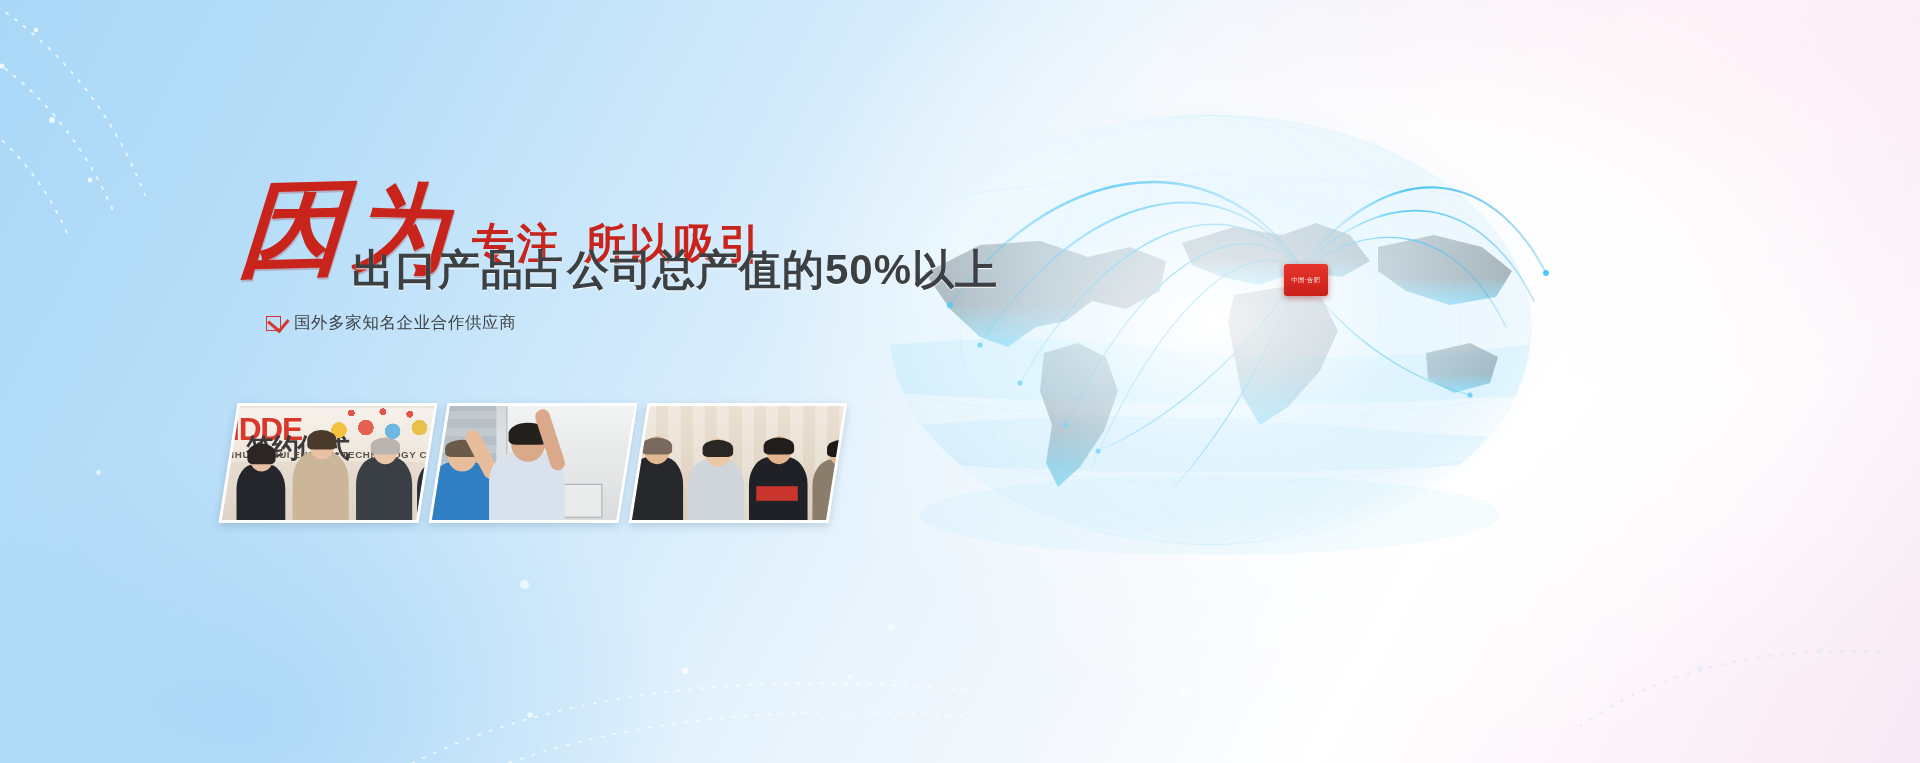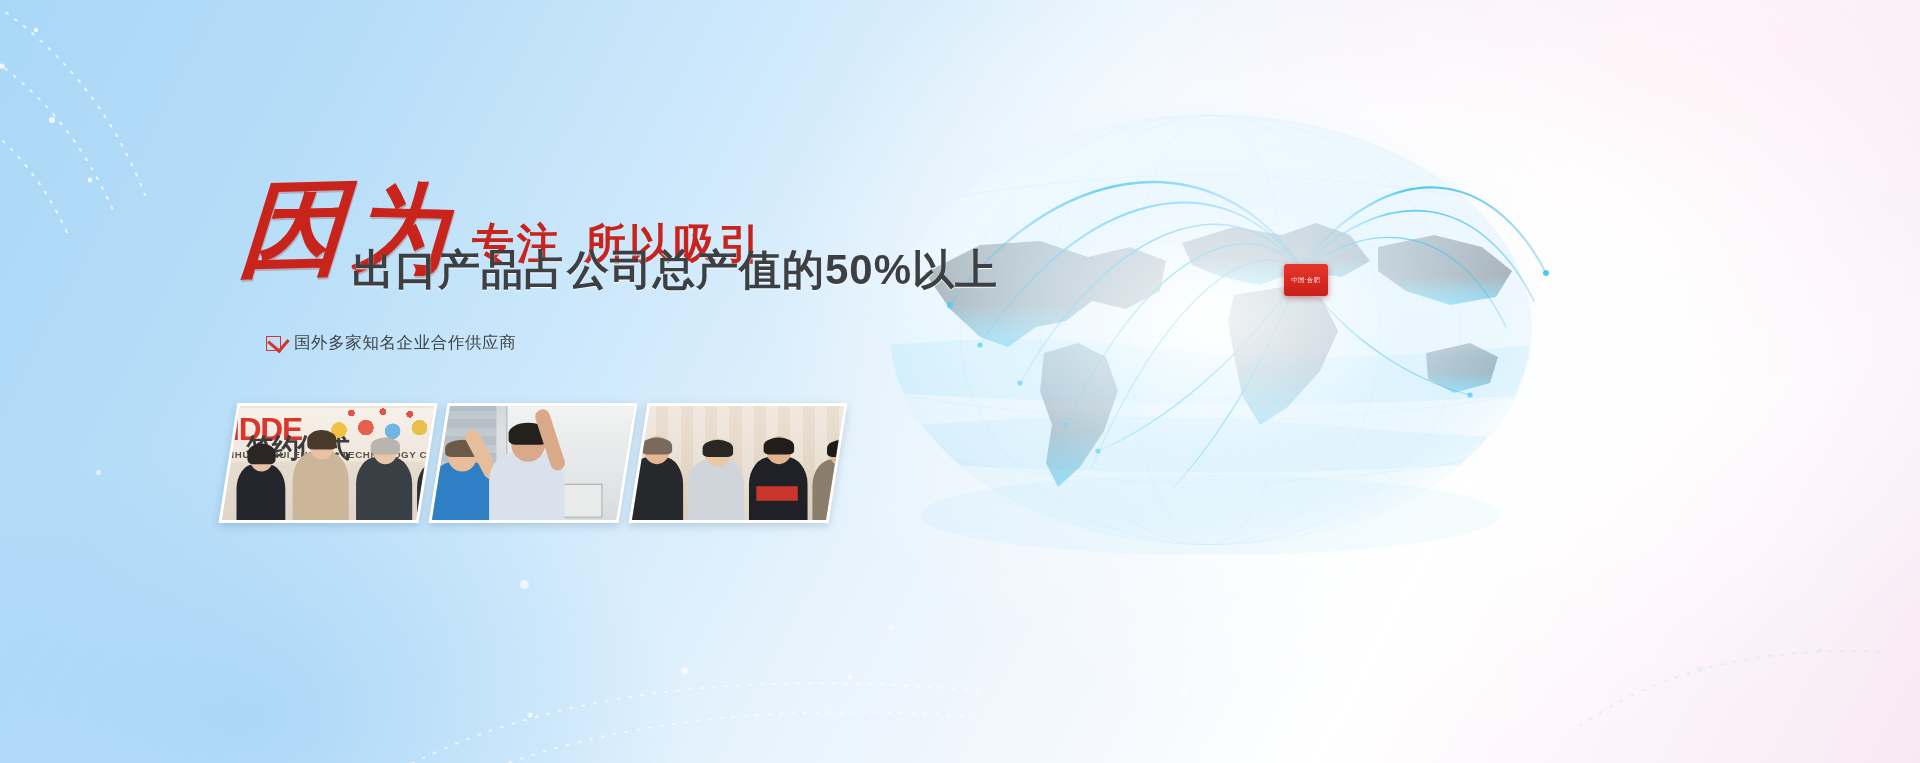--- a/index.html
+++ b/index.html
@@ -77,21 +77,21 @@
   }
   .slogan .gap{ display:inline-block; width:22px;}
 
   .headline{
     position:absolute; left:352px; top:242px;
     font-size:42px; font-weight:bold; color:#3c4043;
     letter-spacing:1px; white-space:nowrap;
     text-shadow:0 1px 1px rgba(255,255,255,.9);
   }
 
-  .bullets{ position:absolute; left:266px; top:312px;margin-top:20px; }
+  .bullets{ position:absolute; left:266px; top:312px; }
   .bullet{ display:flex; align-items:center; margin-bottom:14px; }
   .chk{
     width:15px; height:15px; border:1.5px solid #d4352c; position:relative;
     flex:0 0 auto; margin-right:13px; background:transparent;
   }
   .chk:after{
     content:""; position:absolute; left:2px; top:-3px; width:13px; height:13px;
     border-right:3px solid #d4352c; border-bottom:3px solid #d4352c;
     transform:rotate(40deg) translate(1px,-1px);
   }

